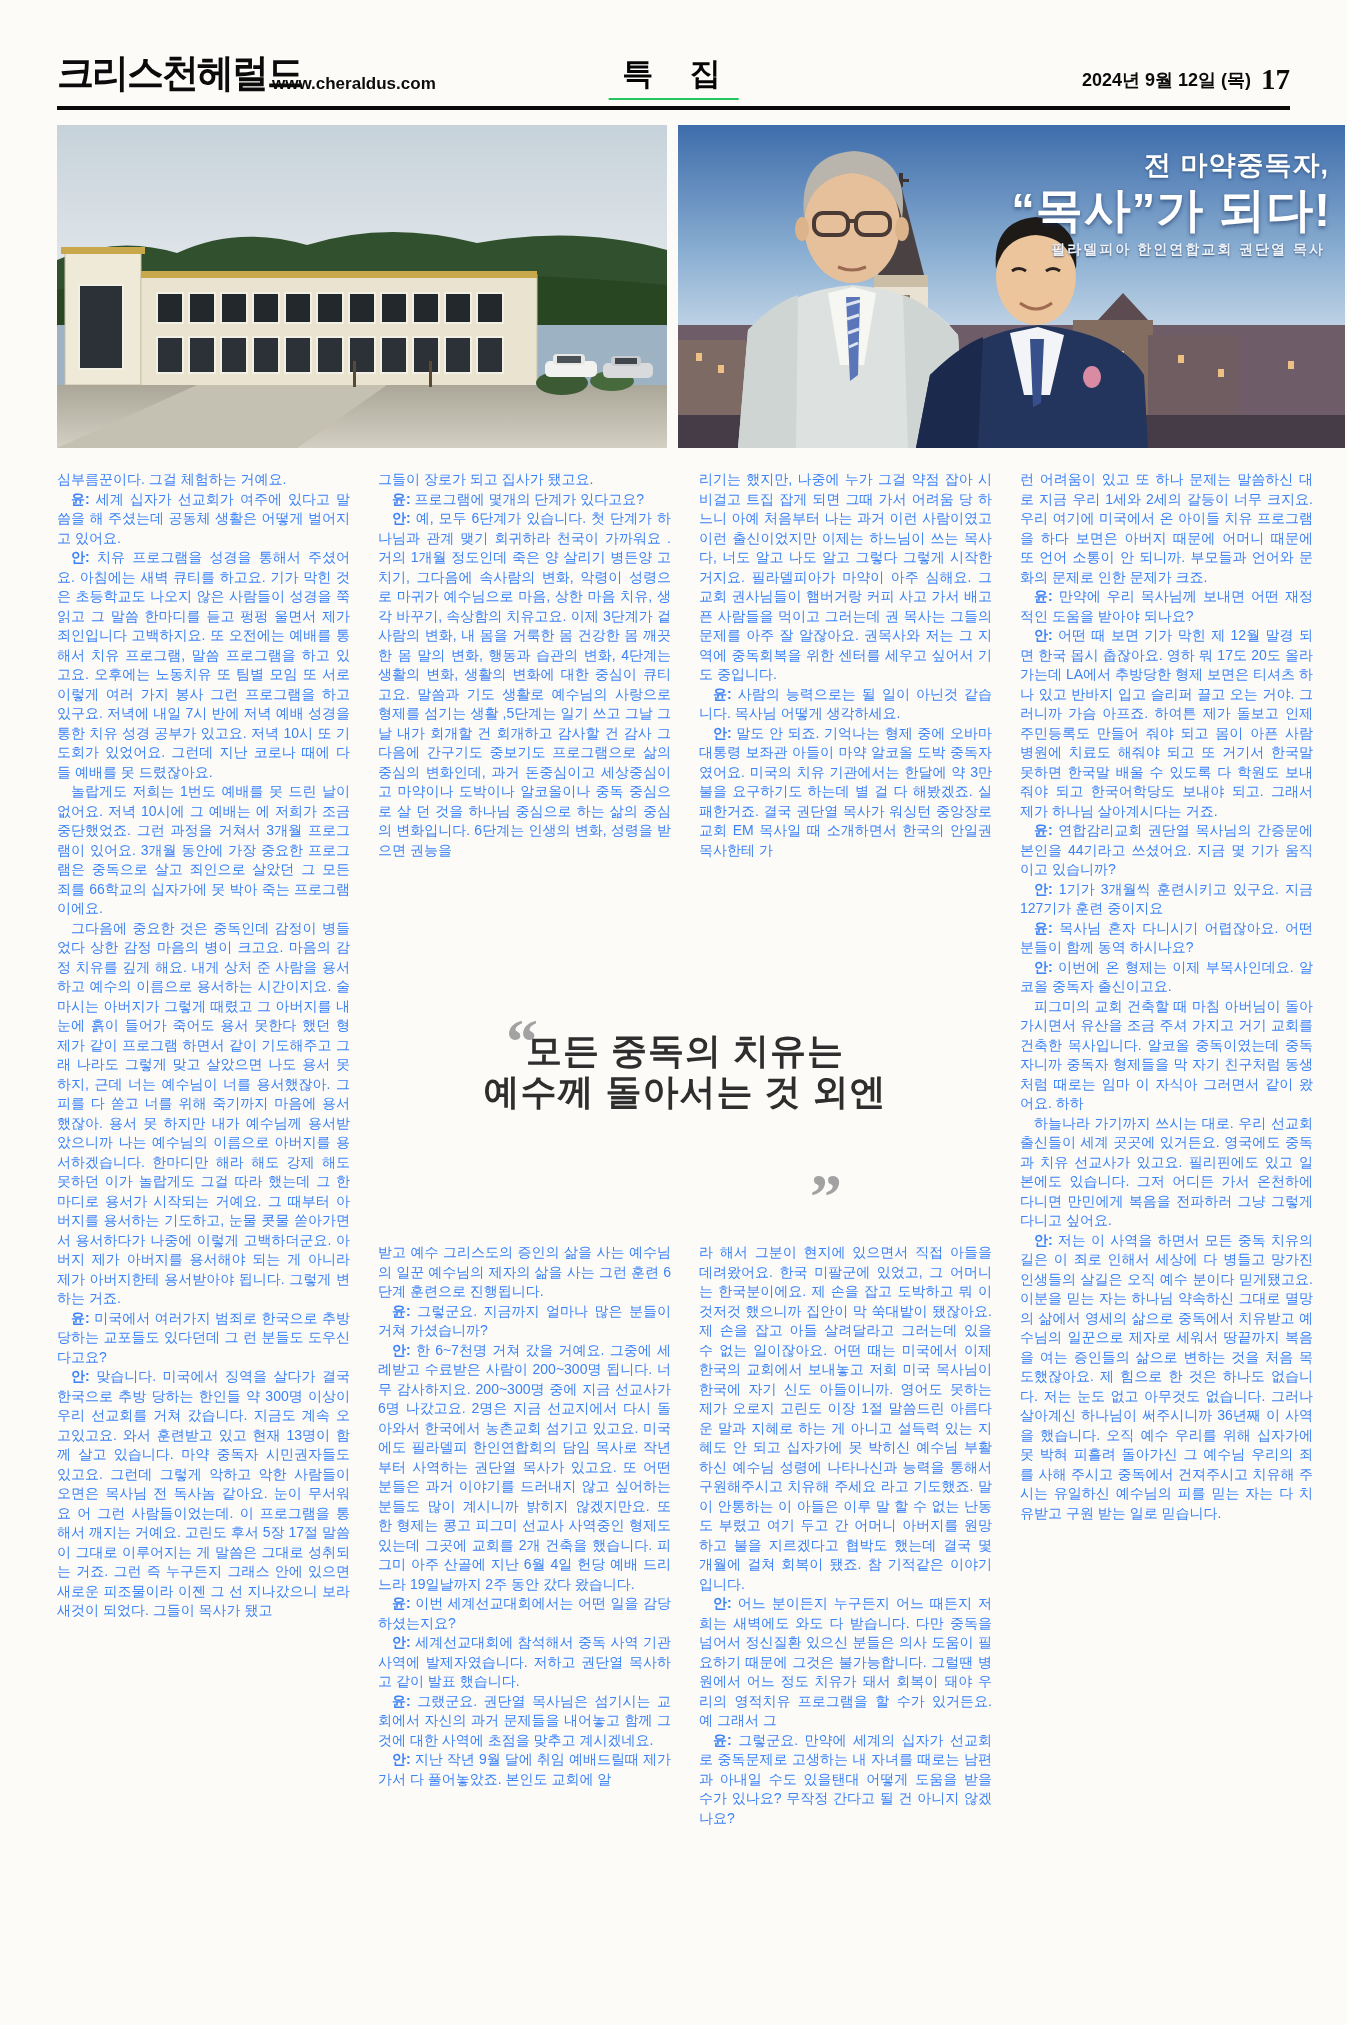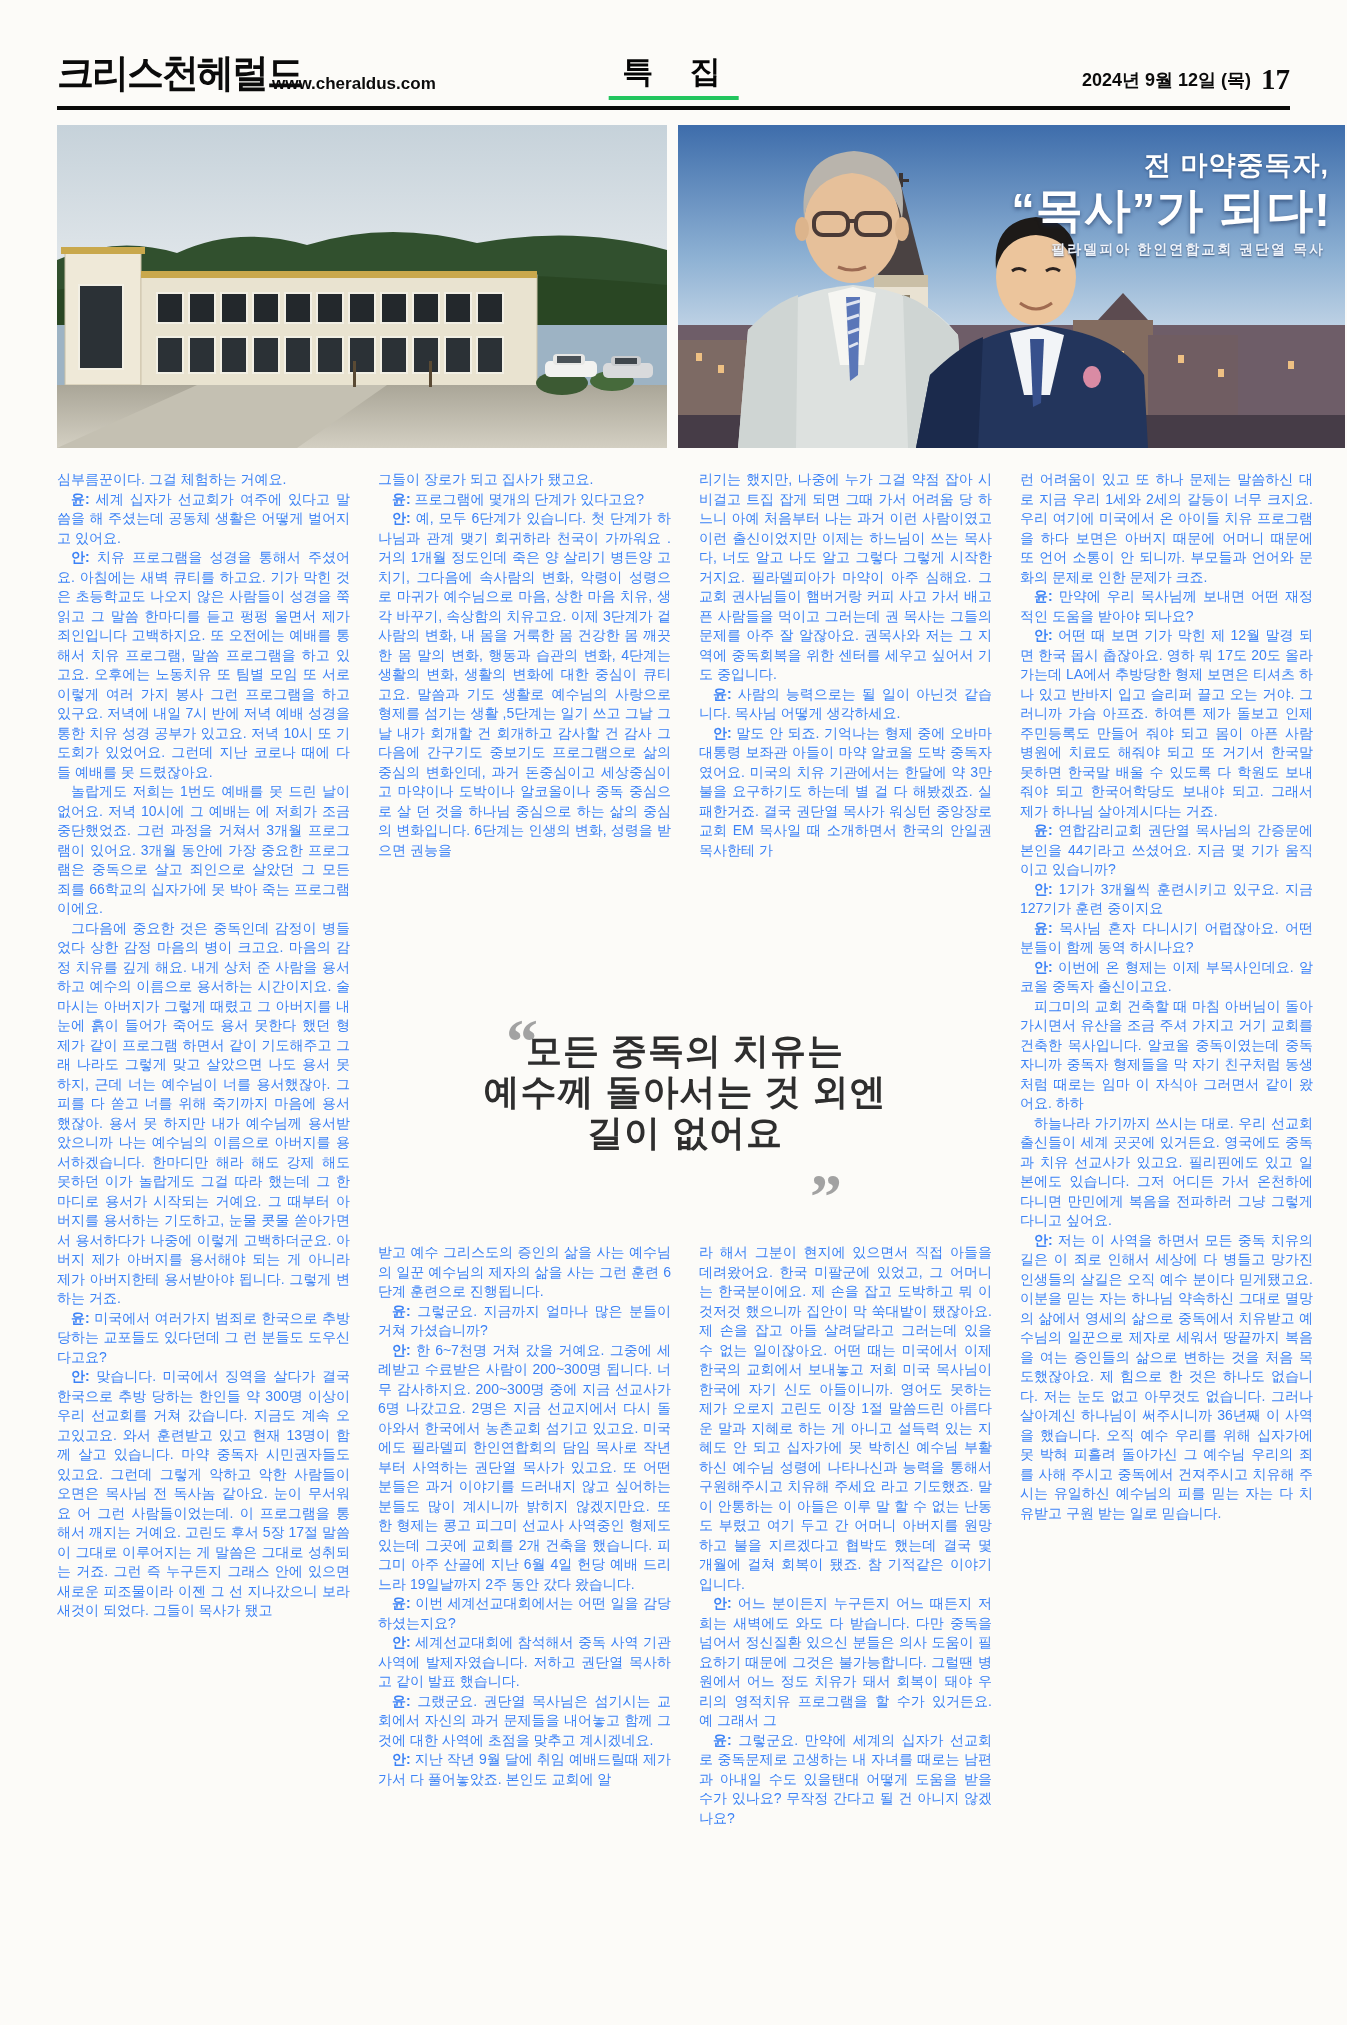--- a/index.html
+++ b/index.html
@@ -8,21 +8,21 @@
     background:#fcfbf8;overflow:hidden;
     font-family:"Liberation Sans","DejaVu Sans",sans-serif;color:#1c1c1c;
   }
   
   .masthead{position:absolute;left:57px;top:50px;width:1233px;height:52px;}
   .logo{position:absolute;left:0;bottom:4px;font-size:37px;font-weight:900;
         letter-spacing:-2px;color:#0b0b0b;transform:scaleY(1.05);}
   .url{position:absolute;left:215px;bottom:8px;font-size:17px;font-weight:700;color:#0b0b0b;}
   .section{position:absolute;left:50%;transform:translateX(-50%);bottom:2px;
         font-size:31px;font-weight:900;letter-spacing:14px;color:#050505;
-        border-bottom:4px solid #22c55e;padding:0 4px 3px 14px;}
+        border-bottom:2px solid #22c55e;padding:0 4px 3px 14px;}
   .dateblock{position:absolute;right:0;bottom:6px;font-size:18px;font-weight:700;color:#0b0b0b;}
   .pagenum{font-family:"Liberation Serif","DejaVu Serif",serif;font-size:29px;
         font-weight:700;margin-left:10px;vertical-align:-3px;}
   .rule{position:absolute;left:57px;top:106px;width:1233px;height:4px;background:#0a0a0a;}
   
   .photo{position:absolute;top:125px;height:323px;overflow:hidden;background:#9db3c4;}
   .photo-left{left:57px;width:610px;}
   .photo-right{left:678px;width:667px;}
   .photo svg{display:block;}
   .overlay-kicker{position:absolute;top:22px;right:16px;font-size:27px;font-weight:800;
@@ -256,18 +256,17 @@
       <p class="ind">피그미의 교회 건축할 때 마침 아버님이 돌아가시면서 유산을 조금 주셔 가지고 거기 교회를 건축한 목사입니다. 알코올 중독이였는데 중독자니까 중독자 형제들을 막 자기 친구처럼 동생처럼 때로는 임마 이 자식아 그러면서 같이 왔어요. 하하</p>
       <p class="ind">하늘나라 가기까지 쓰시는 대로. 우리 선교회 출신들이 세계 곳곳에 있거든요. 영국에도 중독과 치유 선교사가 있고요. 필리핀에도 있고 일본에도 있습니다. 그저 어디든 가서 온천하에 다니면 만민에게 복음을 전파하러 그냥 그렇게 다니고 싶어요.</p>
       <p class="ind"><b>안: </b>저는 이 사역을 하면서 모든 중독 치유의 길은 이 죄로 인해서 세상에 다 병들고 망가진 인생들의 살길은 오직 예수 분이다 믿게됐고요. 이분을 믿는 자는 하나님 약속하신 그대로 멸망의 삶에서 영세의 삶으로 중독에서 치유받고 예수님의 일꾼으로 제자로 세워서 땅끝까지 복음을 여는 증인들의 삶으로 변하는 것을 처음 목도했잖아요. 제 힘으로 한 것은 하나도 없습니다. 저는 눈도 없고 아무것도 없습니다. 그러나 살아계신 하나님이 써주시니까 36년째 이 사역을 했습니다. 오직 예수 우리를 위해 십자가에 못 박혀 피흘려 돌아가신 그 예수님 우리의 죄를 사해 주시고 중독에서 건져주시고 치유해 주시는 유일하신 예수님의 피를 믿는 자는 다 치유받고 구원 받는 일로 믿습니다.</p>
     </div>
 
   <div class="pullquote">
     <div class="pq-open">“</div>
     <div class="pq-text">
       <span class="pq-line">모든 중독의 치유는</span>
       <span class="pq-line">예수께 돌아서는 것 외엔</span>
-      <span class="pq-line">길이 없어요</span>
     </div>
     <div class="pq-close">”</div>
   </div>
 
 </div>
 
 </body></html>

